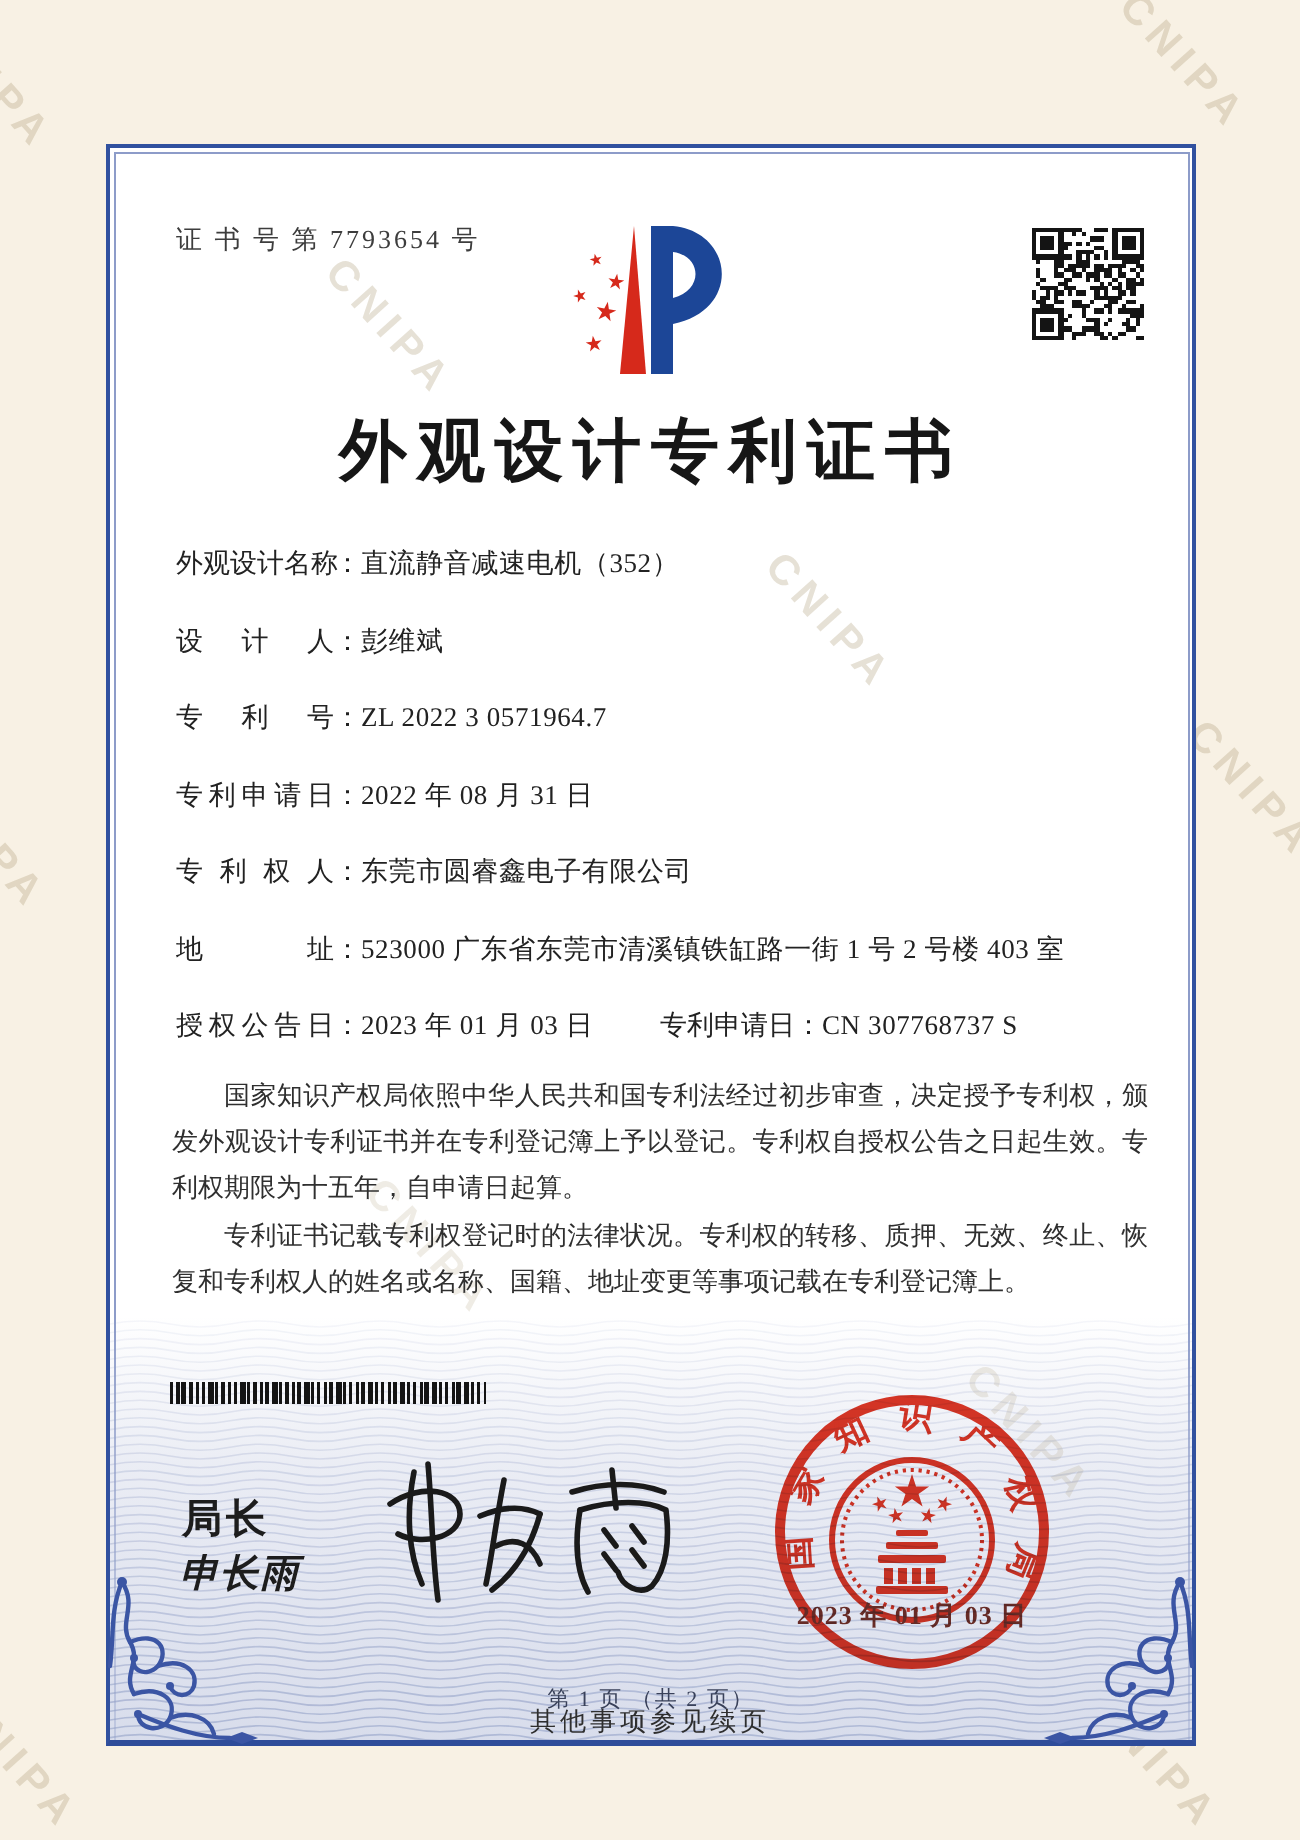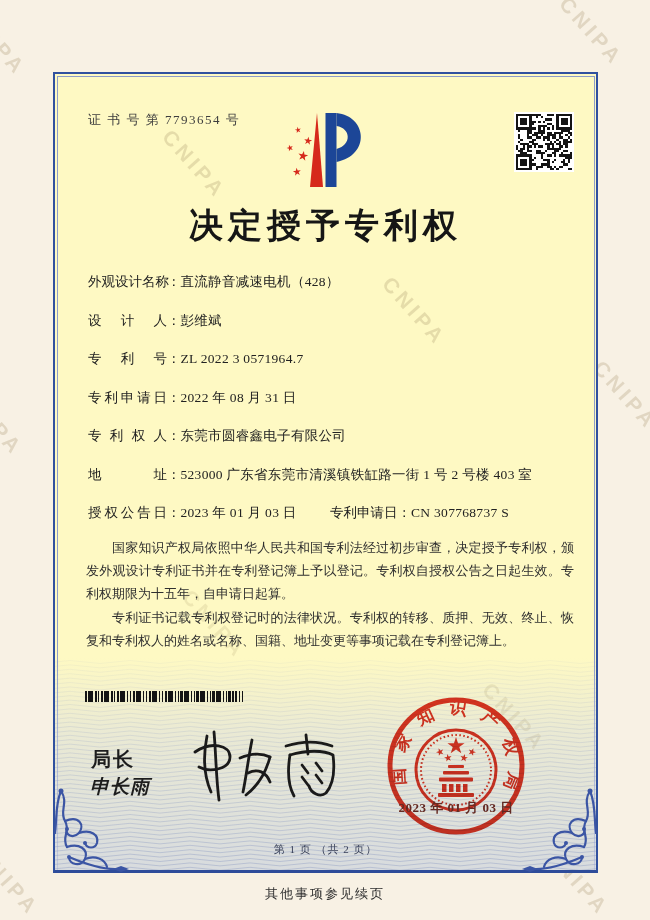--- a/index.html
+++ b/index.html
@@ -16,21 +16,21 @@
     font-weight:bold;font-size:21px;letter-spacing:4px;
     color:rgba(158,138,96,0.26);
     transform:rotate(48deg);transform-origin:left top;
     white-space:nowrap;pointer-events:none;z-index:0;
   }
   .wm.faint{color:rgba(158,138,96,0.16);}
   
   .frame{
     position:absolute;left:53px;top:72px;width:545px;height:801px;
     border:2.5px solid #31519f;border-bottom:3px solid #2e4c9a;
-    background:#fef9c3;box-sizing:border-box;z-index:1;
+    background:#ffffff;box-sizing:border-box;z-index:1;
   }
   .frame-inner{
     position:absolute;left:1.5px;right:1.5px;top:1.5px;bottom:0;
     border:1px solid #8d9cc9;border-bottom:none;pointer-events:none;
   }
   .wave-band{position:absolute;left:0;right:0;bottom:0;height:212px;z-index:1;
     background:linear-gradient(to bottom,rgba(212,217,233,0) 0%,rgba(210,215,232,0.45) 35%,rgba(205,211,230,0.78) 100%);}
   .wave-band svg{position:absolute;inset:0;}
   .cert-no{position:absolute;left:33px;top:37px;font-size:13px;color:#3d3d3d;letter-spacing:1.5px;z-index:3;}
   .qr{
@@ -62,21 +62,21 @@
   .sig-role{position:absolute;left:36px;top:672px;font-size:20px;font-weight:bold;color:#1d1d1d;z-index:5;letter-spacing:2px;}
   .sig-name{position:absolute;left:35px;top:700px;font-size:19px;font-weight:bold;color:#1d1d1d;z-index:5;letter-spacing:1px;font-style:italic;}
   .sig-hand{position:absolute;left:130px;top:650px;width:160px;height:88px;z-index:5;}
   .seal{position:absolute;left:323px;top:614px;width:156px;height:156px;z-index:6;
     mix-blend-mode:multiply;opacity:0.95;}
   .page-num{position:absolute;left:0;right:0;bottom:13px;text-align:center;
     font-size:11px;color:#39415a;letter-spacing:1px;z-index:6;margin-top:33px;}
   .orn{position:absolute;width:80px;height:95px;z-index:7;}
   .orn.bl{left:-6px;bottom:-10px;}
   .orn.br{right:-6px;bottom:-10px;transform:scaleX(-1);}
-  .footer-note{position:absolute;left:0;right:0;top:885px;text-align:center;
+  .footer-note{position:absolute;left:0;right:0;top:852px;text-align:center;
     font-size:13px;color:#2e2e2e;letter-spacing:2px;z-index:2;}
 </style>
 </head>
 <body>
 
 <div class="page">
     <span class="wm" style="left: 558px; top: 842px;">CNIPA</span>
     <span class="wm" style="left: -12px; top: 842px;">CNIPA</span>
     <span class="wm" style="left: 606px; top: 356px;">CNIPA</span>
     <span class="wm" style="left: -28px; top: 382px;">CNIPA</span>
@@ -776,24 +776,24 @@
       <polygon points="45,10 38,84 51,84" fill="#d6291b"></polygon>
       <rect x="53.5" y="10" width="11" height="74" fill="#1c4697"></rect>
       <path d="M64.5 10 C 95 13 99 52 64.5 59 L64.5 46 C 80 42 79 25 64.5 23 Z" fill="#1c4697"></path>
       <use href="#star" transform="translate(26,27) scale(3.2) rotate(-12)" fill="#d6291b"></use>
       <use href="#star" transform="translate(36,38) scale(4.2) rotate(8)" fill="#d6291b"></use>
       <use href="#star" transform="translate(18,45) scale(3.4) rotate(-18)" fill="#d6291b"></use>
       <use href="#star" transform="translate(31,53) scale(5.2) rotate(10)" fill="#d6291b"></use>
       <use href="#star" transform="translate(25,69) scale(4.2) rotate(-8)" fill="#d6291b"></use>
     </svg>
 
-    <h1 class="title">决定授予专利权</h1>
+    <h1 class="title">外观设计专利证书</h1>
 
     <div class="fields" id="fields">
-        <div class="field-row"><span class="flabel">外观设计名称</span><span class="colon">：</span><span class="fvalue">直流静音减速电机（428）</span></div>
+        <div class="field-row"><span class="flabel">外观设计名称</span><span class="colon">：</span><span class="fvalue">直流静音减速电机（352）</span></div>
         <div class="field-row"><span class="flabel">设计人</span><span class="colon">：</span><span class="fvalue">彭维斌</span></div>
         <div class="field-row"><span class="flabel">专利号</span><span class="colon">：</span><span class="fvalue">ZL 2022 3 0571964.7</span></div>
         <div class="field-row"><span class="flabel">专利申请日</span><span class="colon">：</span><span class="fvalue">2022 年 08 月 31 日</span></div>
         <div class="field-row"><span class="flabel">专利权人</span><span class="colon">：</span><span class="fvalue">东莞市圆睿鑫电子有限公司</span></div>
         <div class="field-row"><span class="flabel">地址</span><span class="colon">：</span><span class="fvalue">523000 广东省东莞市清溪镇铁缸路一街 1 号 2 号楼 403 室</span></div>
         <div class="field-row"><span class="flabel">授权公告日</span><span class="colon">：</span><span class="fvalue">2023 年 01 月 03 日</span><span class="pair2"><span class="">专利申请日</span><span class="colon">：</span><span class="fvalue">CN 307768737 S</span></span></div>
       </div>
 
     <div class="body-text">
       <p>国家知识产权局依照中华人民共和国专利法经过初步审查，决定授予专利权，颁发外观设计专利证书并在专利登记簿上予以登记。专利权自授权公告之日起生效。专利权期限为十五年，自申请日起算。</p>

